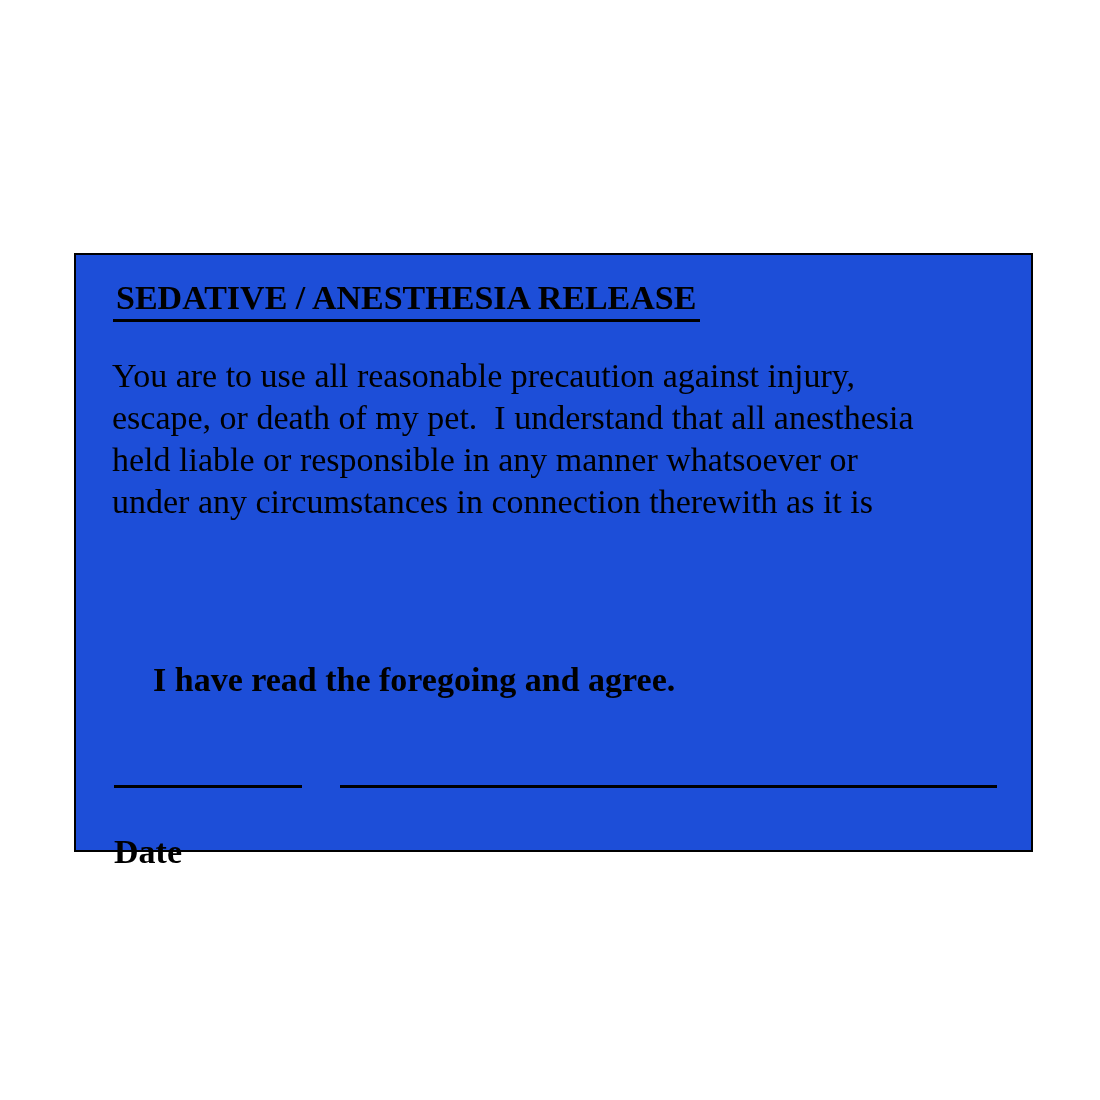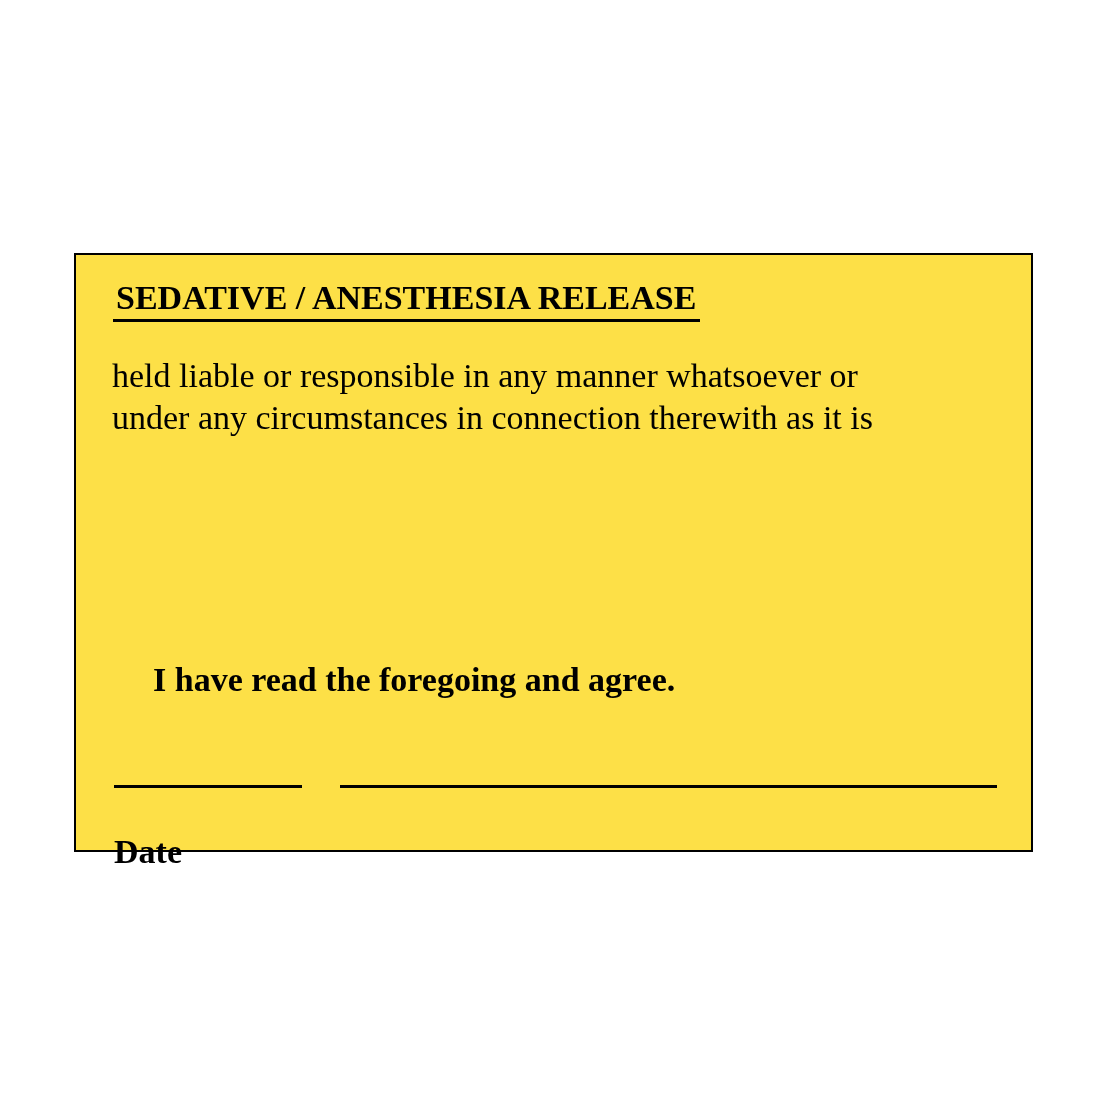--- a/index.html
+++ b/index.html
@@ -18,21 +18,21 @@
     overflow: hidden;
   }
   .form-box {
     position: absolute;
     left: 74px;
     top: 253px;
     width: 959px;
     height: 599px;
     border: 2px solid #000000;
     box-sizing: border-box;
-    background: #fde047;
+    background: #1d4ed8;
   }
   .form-title {
     position: absolute;
     left: 40px;
     top: 22px;
     font-size: 34px;
     font-weight: bold;
     line-height: 41px;
     color: #000000;
     white-space: pre;
@@ -99,20 +99,22 @@
 </style>
 </head>
 <body>
 
 <div class="page">
   <div class="form-box">
 
     <h1 class="form-title"><span class="underline-wrap">SEDATIVE / ANESTHESIA RELEASE</span></h1>
 
     <div class="body-paragraph">
+      <div class="body-line">You are to use all reasonable precaution against injury,</div>
+      <div class="body-line">escape, or death of my pet.  I understand that all anesthesia</div>
       <div class="body-line">held liable or responsible in any manner whatsoever or</div>
       <div class="body-line">under any circumstances in connection therewith as it is</div>
     </div>
 
     <div class="agreement-line">I have read the foregoing and agree.</div>
 
     <div class="sig-line date"></div>
     <div class="sig-line owner"></div>
 
     <div class="sig-label date">Date</div>

